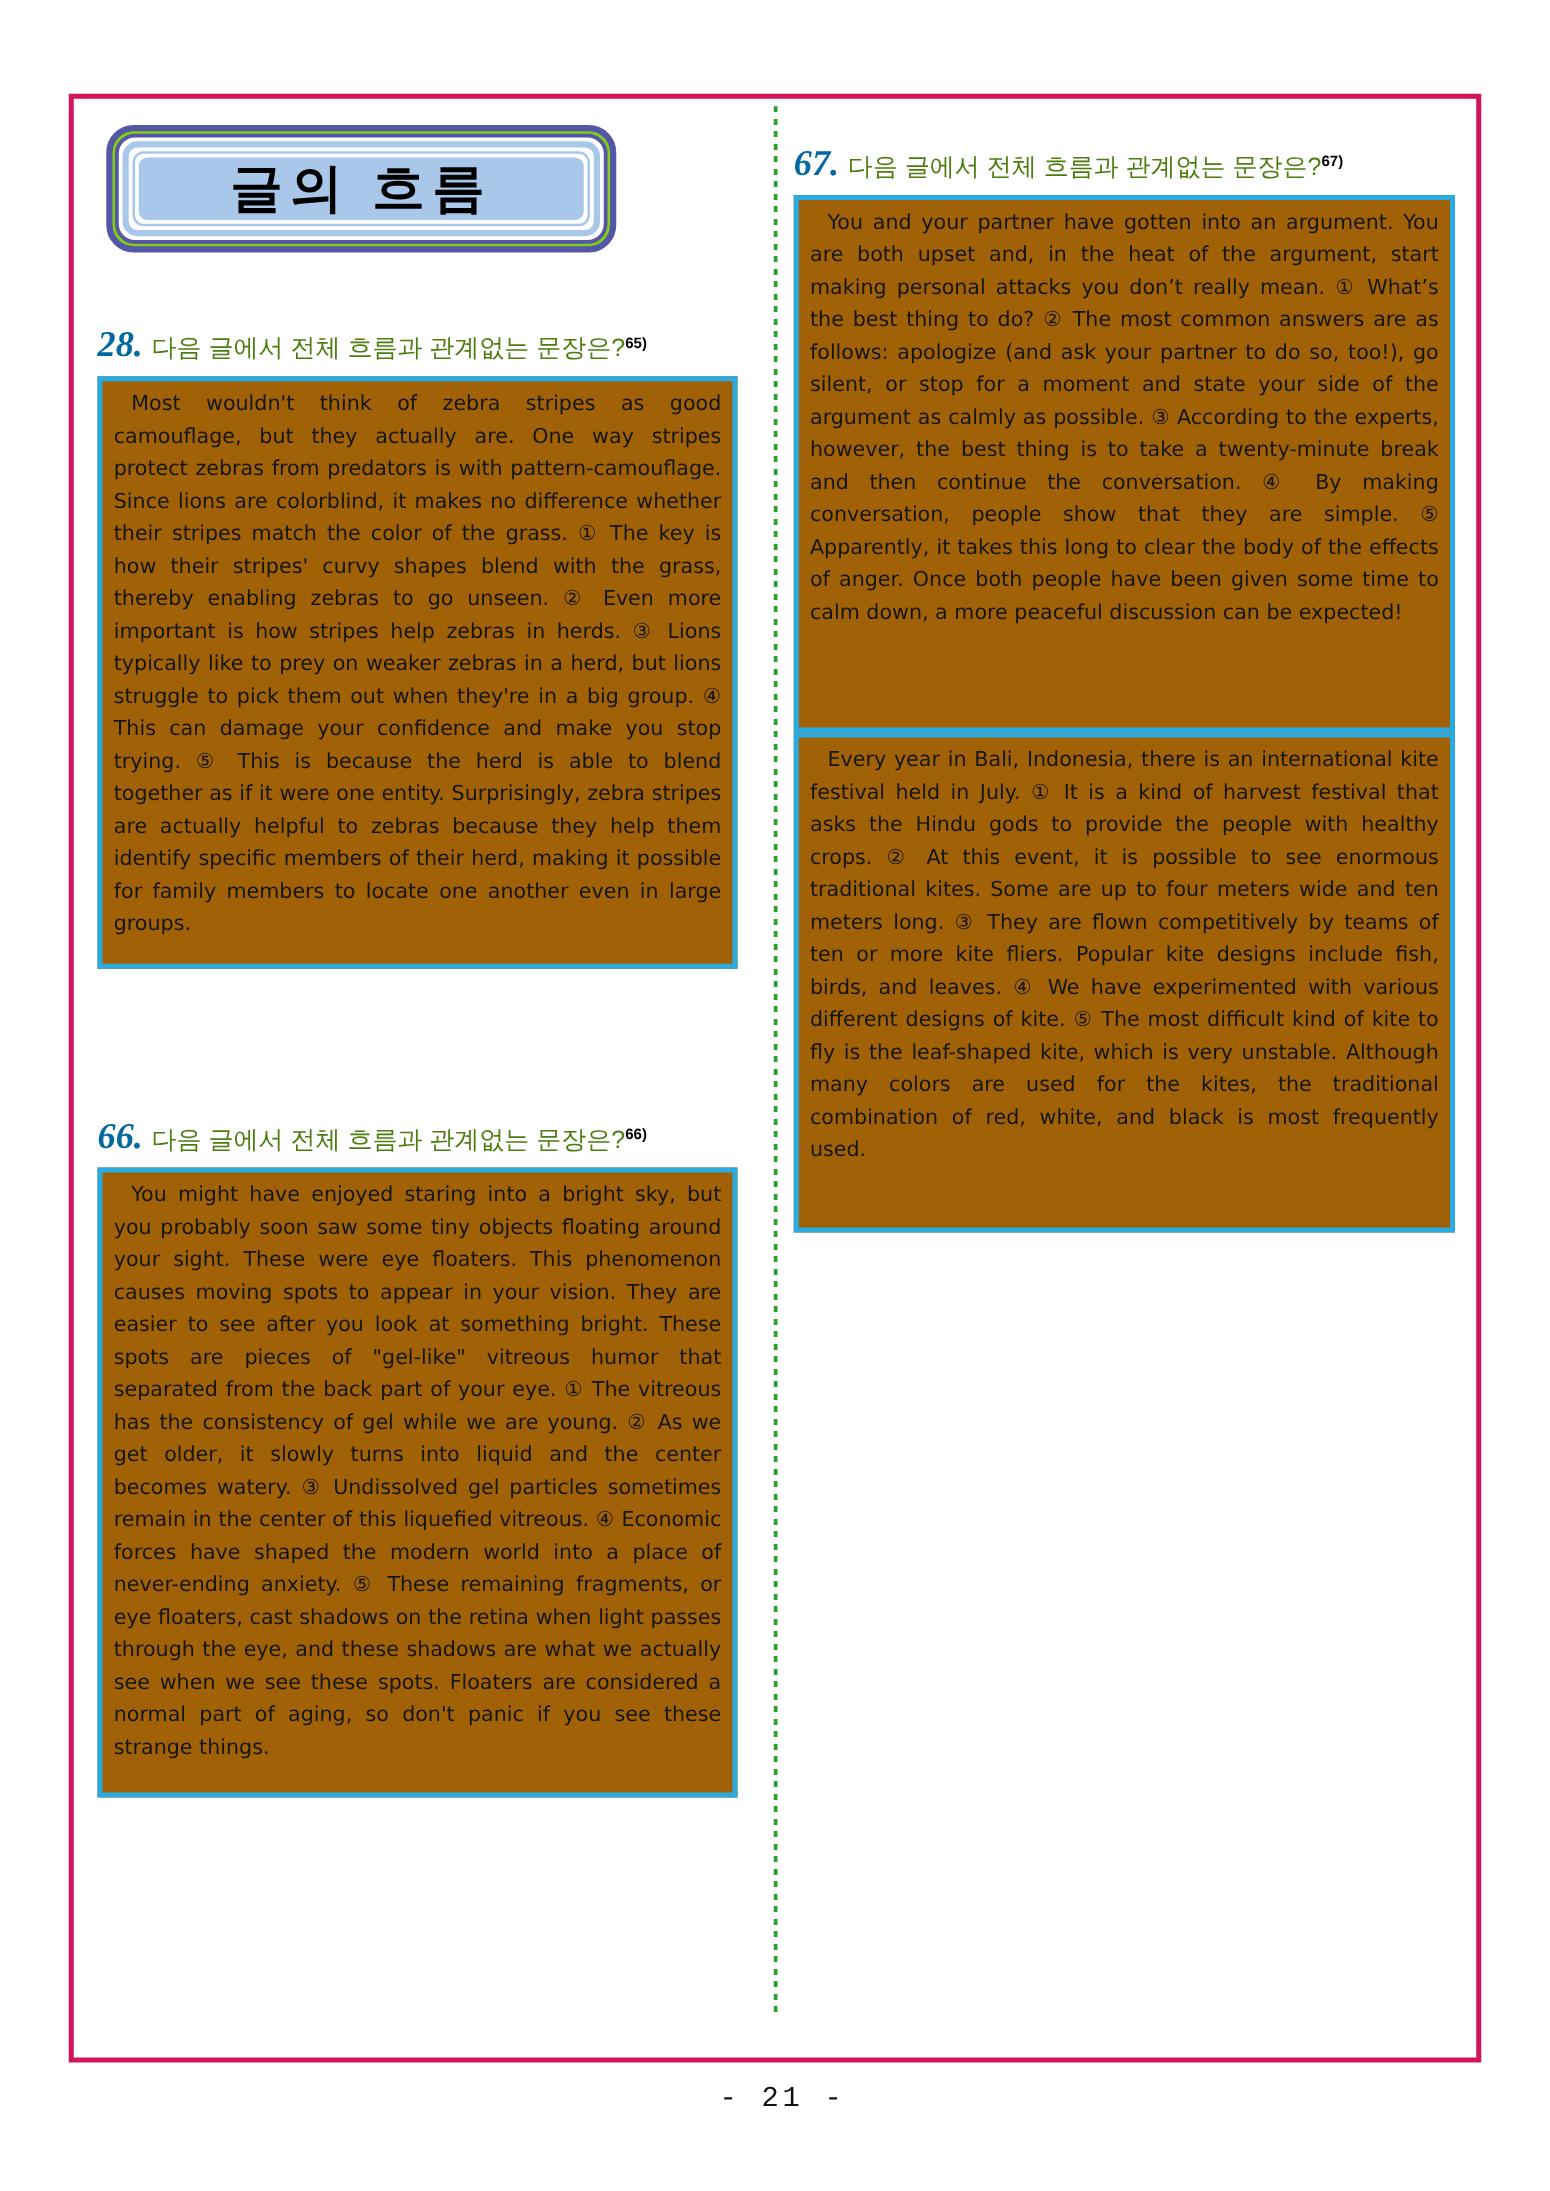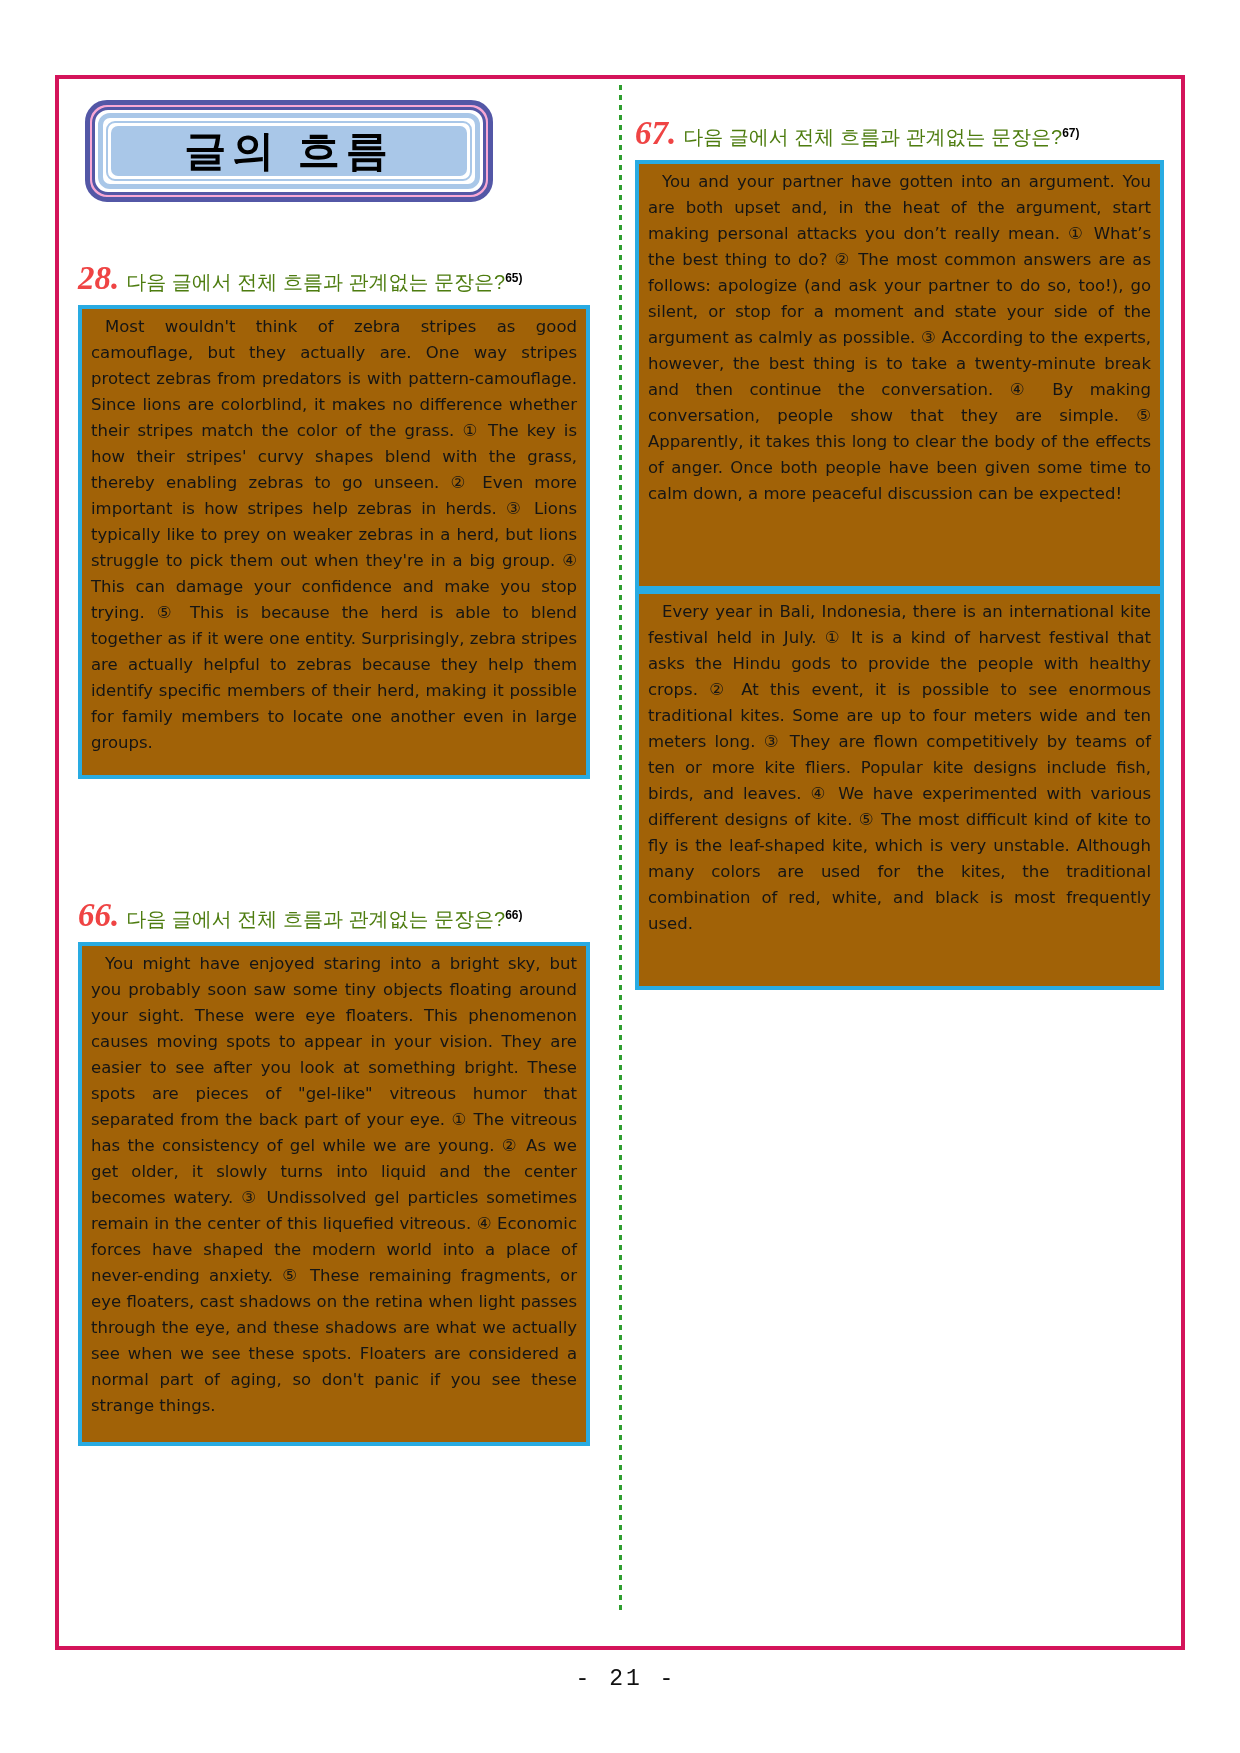--- a/index.html
+++ b/index.html
@@ -15,35 +15,35 @@
   
   .divider{
     position:absolute;left:560px;top:6px;height:1528px;width:3px;
     background:repeating-linear-gradient(to bottom,#2E9E2E 0 5px,transparent 5px 10px);
   }
   .col{position:absolute;top:0;}
   .col.left{left:19px;width:512px;}
   .col.right{left:576px;width:529px;}
 
   
-  .bn1{margin:21px 0 0 7px;width:408px;border:5px solid #5357A6;border-radius:22px;padding:2px;background:#f9a8d4;box-sizing:border-box;}
+  .bn1{margin:21px 0 0 7px;width:408px;border:5px solid #5357A6;border-radius:22px;padding:2px;background:#84cc16;box-sizing:border-box;}
   .bn2{border:3px solid #5357A6;border-radius:16px;padding:3px;background:#fff;}
   .bn3{border:5px solid #A9C7E8;border-radius:12px;padding:3px;background:#fff;}
   .bn4{border:2px solid #A9C7E8;border-radius:9px;padding:3px;background:#fff;}
   .bn5{background:#A9C7E8;border-radius:7px;text-align:center;}
   .bn-title{
     font-size:42px;line-height:50px;font-weight:bold;color:#000;
     letter-spacing:6px;font-family:"Liberation Sans",sans-serif;
   }
 
   
   .q-head{margin-bottom:8px;white-space:nowrap;}
   .q-num{
     font-family:"Liberation Serif",serif;font-style:italic;font-weight:bold;
-    font-size:33px;margin-right:7px;color:#ef4444;
+    font-size:29px;margin-right:7px;color:#0369a1;
   }
   .q-prompt{font-weight:normal;font-size:20px;color:#4d7c0f;}
   .q-foot{font-weight:bold;font-size:12px;vertical-align:7px;color:#000;text-align:right;}
   .q-box{border:4px solid #29ABE2;padding:5px 9px 9px 9px;background:#a16207;}
   .passage{
     margin:0;text-align:justify;text-indent:14px;
     font-family:"DejaVu Sans",sans-serif;font-size:16.5px;line-height:26px;color:#151515;
   }
   .q65 .q-head{margin-top:58px;}
   .q65 .q-box{min-height:452px;}

